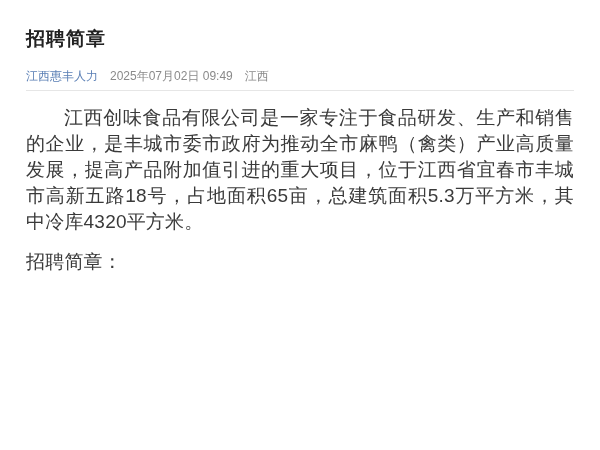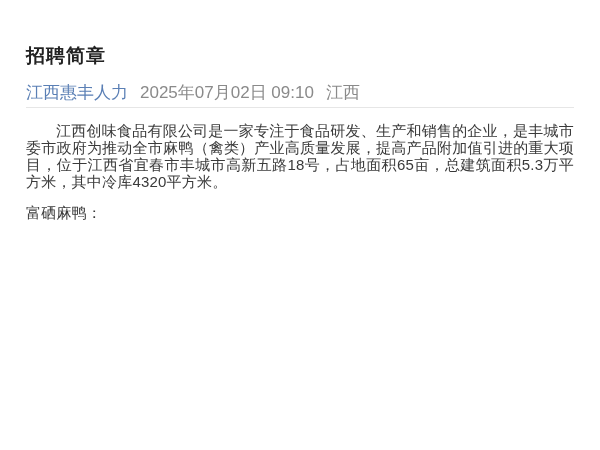--- a/index.html
+++ b/index.html
@@ -13,34 +13,34 @@
     font-family: "Liberation Sans", "DejaVu Sans", sans-serif;
     color: #333333;
     overflow: hidden;
   }
   .page {
     position: relative;
     width: 600px;
     height: 405px;
     background: #ffffff;
     box-sizing: border-box;
-    padding: 43px 26px 0 26px;
+    padding: 26px 26px 0 26px;
   }
   .article-title {
     font-size: 19px;
     font-weight: bold;
     color: #222222;
     letter-spacing: 1px;
     line-height: 26px;
     margin: 0 0 16px 0;
   }
   .meta-row {
     display: flex;
     align-items: center;
-    font-size: 17px;
+    font-size: 12px;
     line-height: 16px;
     margin: 0 0 6px 0;
     white-space: nowrap;
   }
   .meta-source {
     color: #5a7fb5;
     margin-right: 12px;
   }
   .meta-date {
     color: #8a8a8a;
@@ -49,22 +49,22 @@
   .meta-region {
     color: #8a8a8a;
     font-family: Liberation Serif, serif;
   }
   .divider {
     height: 1px;
     background: #e6e6e6;
     margin: 6px 0 14px 0;
   }
   .body-text p {
-    font-size: 15px;
-    line-height: 17px;
+    font-size: 19px;
+    line-height: 26px;
     color: #3a3a3a;
     margin: 0 0 14px 0;
     text-align: justify;
     letter-spacing: 0.2px;
   }
   .body-text p.indent {
     text-indent: 2em;
   }
   .body-text p.last-line {
     margin-bottom: 0;
@@ -72,24 +72,24 @@
 </style>
 </head>
 <body>
 
 <div class="page">
 
   <h1 class="article-title">招聘简章</h1>
 
   <div class="meta-row">
     <span class="meta-source">江西惠丰人力</span>
-    <span class="meta-date">2025年07月02日 09:10</span>
+    <span class="meta-date">2025年07月02日 09:49</span>
     <span class="meta-region">江西</span>
   </div>
 
   <div class="divider"></div>
 
   <div class="body-text">
     <p class="indent">江西创味食品有限公司是一家专注于食品研发、生产和销售的企业，是丰城市委市政府为推动全市麻鸭（禽类）产业高质量发展，提高产品附加值引进的重大项目，位于江西省宜春市丰城市高新五路18号，占地面积65亩，总建筑面积5.3万平方米，其中冷库4320平方米。</p>
-    <p class="last-line">富硒麻鸭：</p>
+    <p class="last-line">招聘简章：</p>
   </div>
 
 </div>
 
 </body></html>

